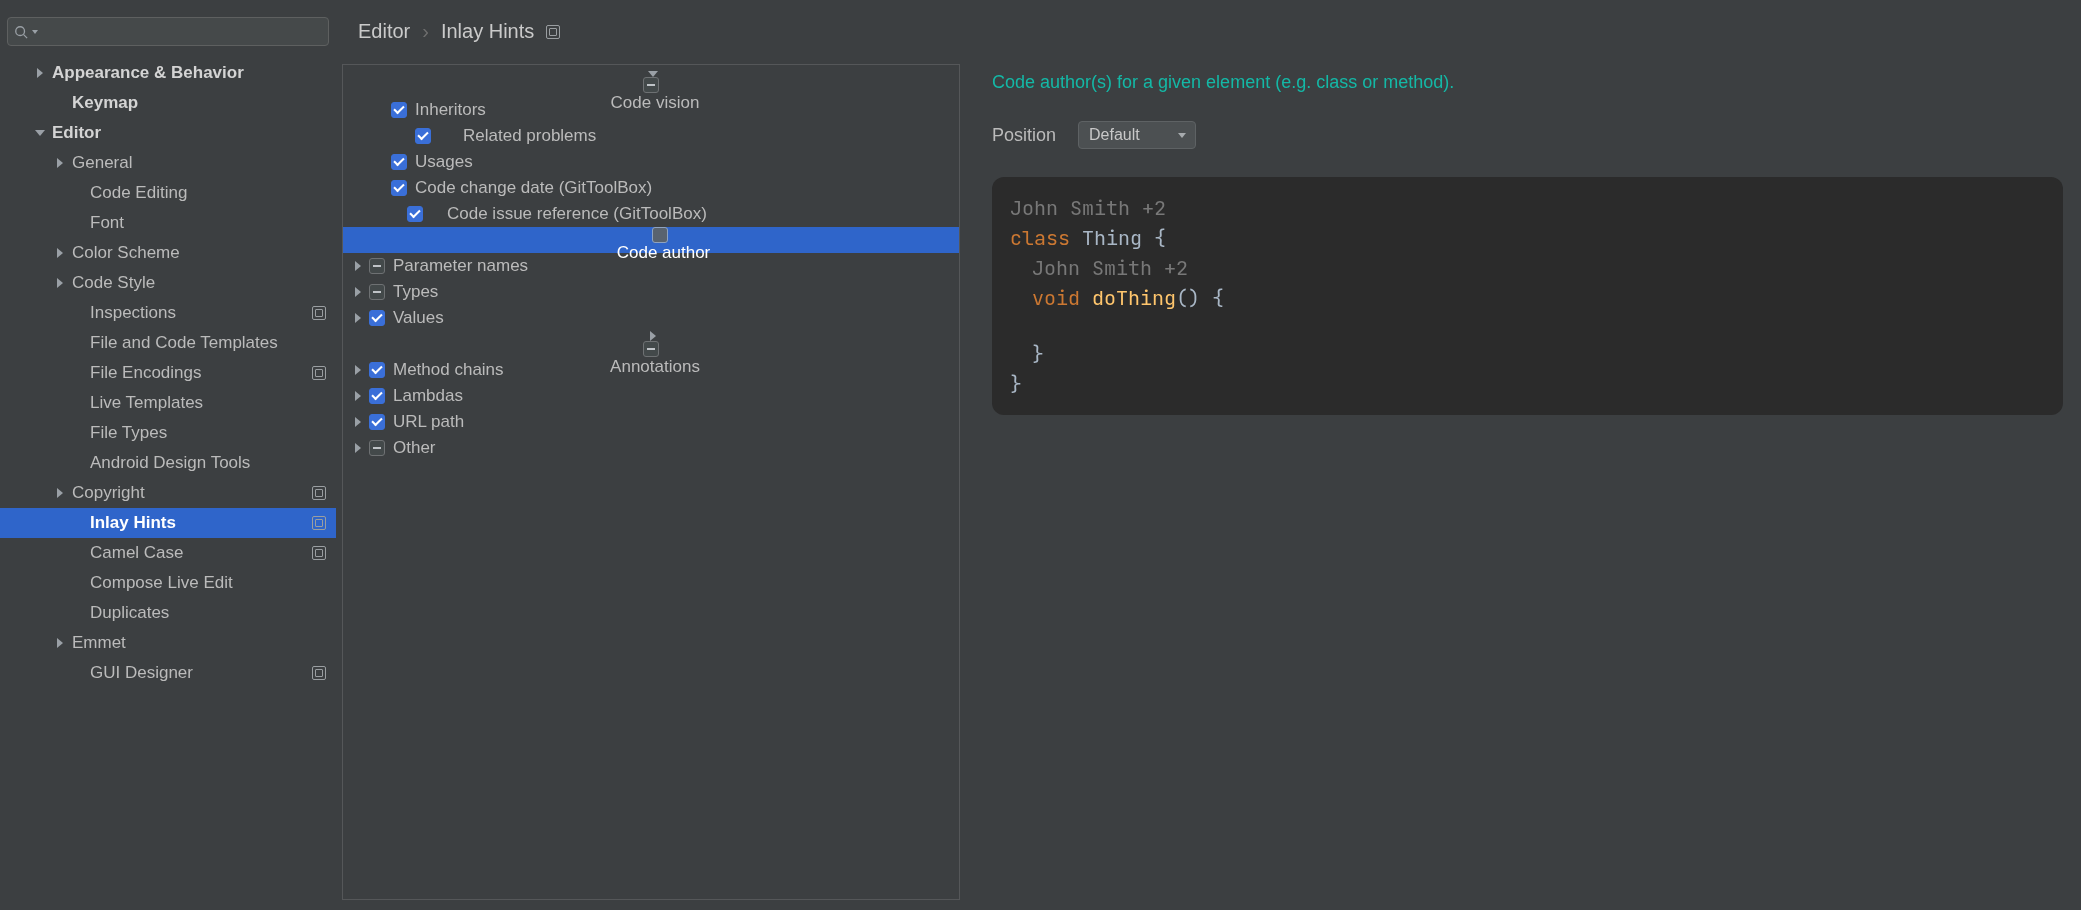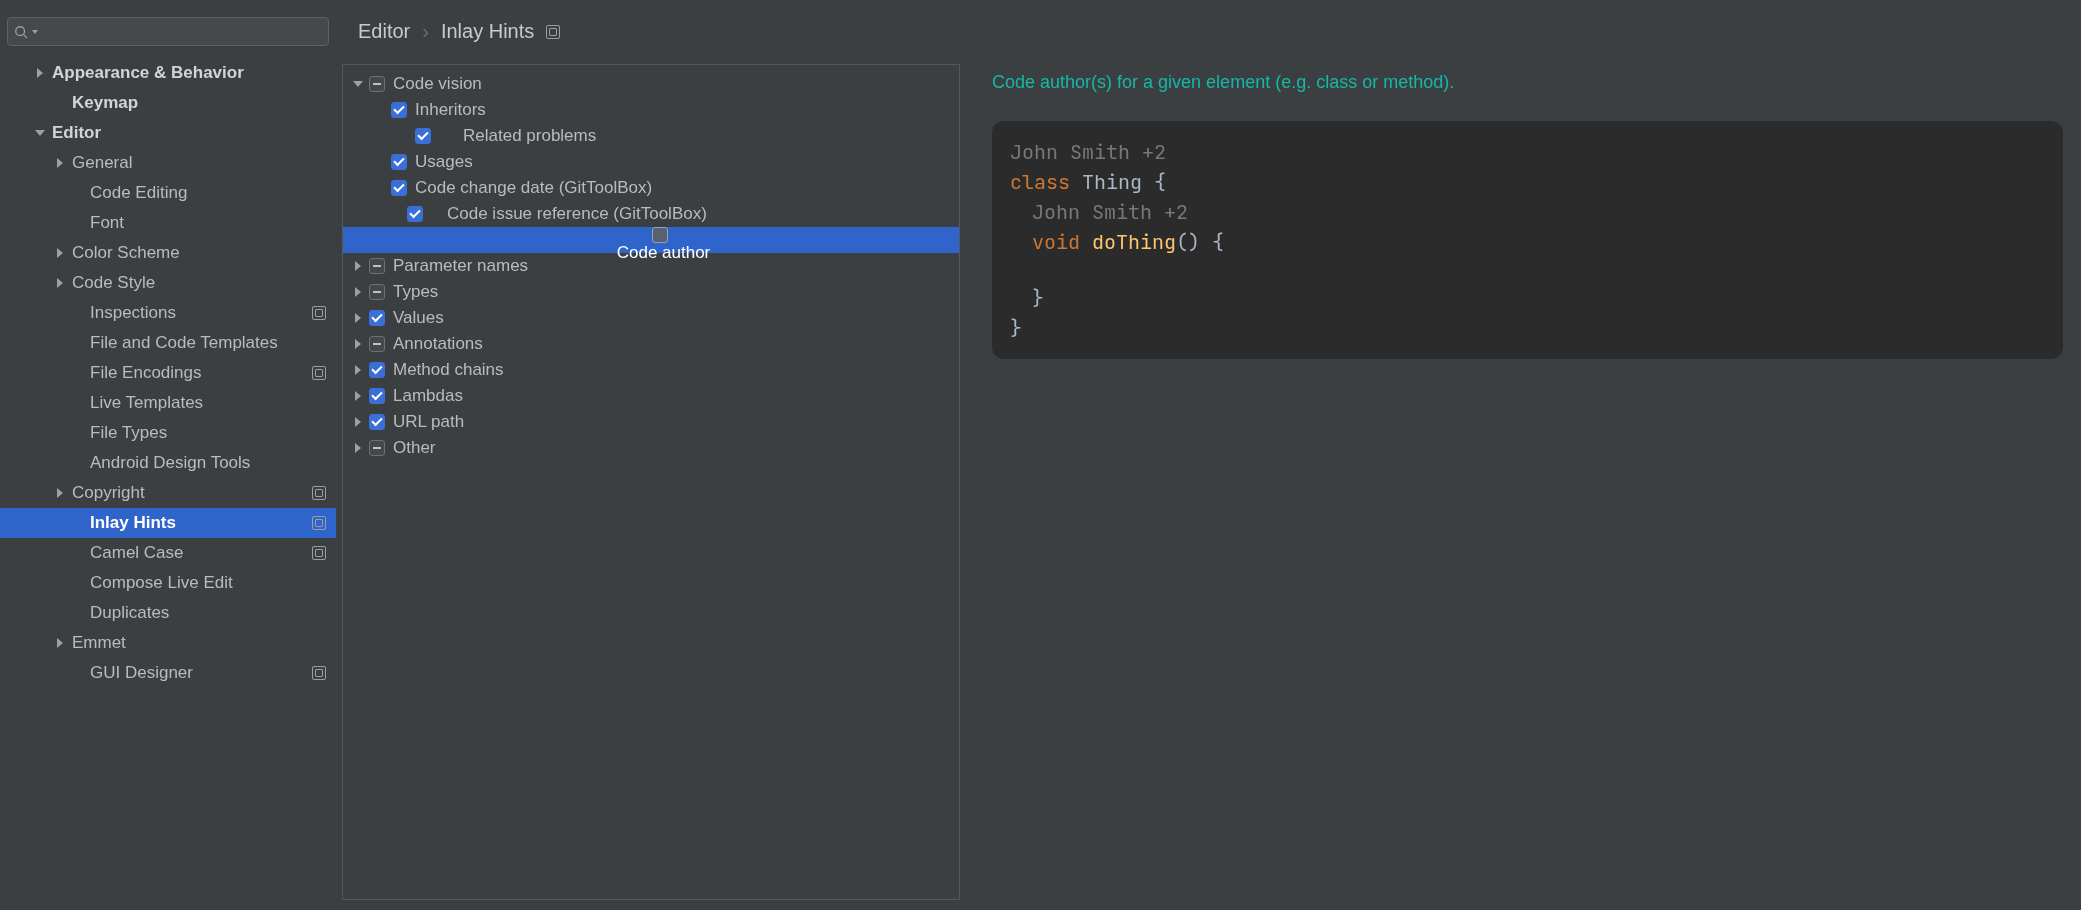--- a/index.html
+++ b/index.html
@@ -284,21 +284,21 @@
       </div>
       <div class="tree-item">
         <span class="spacer pad2"></span>
         <span class="arrow "></span>
         <span>GUI Designer</span>
         <span class="proj-icon trail-icon"></span>
       </div>
     </div>
   <div class="center-panel">
     <div class="center-box" id="center">
-        <div class="ctree-item" style="padding-left: 8px;">
+        <div class="ctree-item" style="padding-left: 8px; flex-direction: column;">
           <span class="tri expanded"></span>
           <span class="cb minus"></span>
           <span>Code vision</span>
         </div>
         <div class="ctree-item" style="padding-left: 30px;">
           <span class="tri " style="visibility: hidden;"></span>
           <span class="cb checked"></span>
           <span>Inheritors</span>
         </div>
         <div class="ctree-item" style="padding-left: 30px; gap: 24px;">
@@ -334,21 +334,21 @@
         <div class="ctree-item" style="padding-left: 8px;">
           <span class="tri collapsed"></span>
           <span class="cb minus"></span>
           <span>Types</span>
         </div>
         <div class="ctree-item" style="padding-left: 8px;">
           <span class="tri collapsed"></span>
           <span class="cb checked"></span>
           <span>Values</span>
         </div>
-        <div class="ctree-item" style="padding-left: 8px;">
+        <div class="ctree-item" style="padding-left: 8px; flex-direction: column;">
           <span class="tri collapsed"></span>
           <span class="cb minus"></span>
           <span>Annotations</span>
         </div>
         <div class="ctree-item" style="padding-left: 8px;">
           <span class="tri collapsed"></span>
           <span class="cb checked"></span>
           <span>Method chains</span>
         </div>
         <div class="ctree-item" style="padding-left: 8px;">
@@ -363,20 +363,26 @@
         </div>
         <div class="ctree-item" style="padding-left: 8px;">
           <span class="tri collapsed"></span>
           <span class="cb minus"></span>
           <span>Other</span>
         </div>
       </div>
   </div>
   <div class="detail">
     <div class="desc">Code author(s) for a given element (e.g. class or method).</div>
+    <div class="pos-row">
+      <label>Position</label>
+      <div class="select">
+        <span>Default</span>
+      </div>
+    </div>
     <div class="code-preview">
       <div class="hint">John Smith +2</div>
       <div><span class="kw">class</span><span> Thing {</span></div>
       <div style="padding-left:22px" class="hint">John Smith +2</div>
       <div style="padding-left:22px"><span class="kw">void</span><span class="method"> doThing</span><span>() {</span></div>
       <div style="height:26px"></div>
       <div style="padding-left:22px">}</div>
       <div>}</div>
     </div>
   </div>

